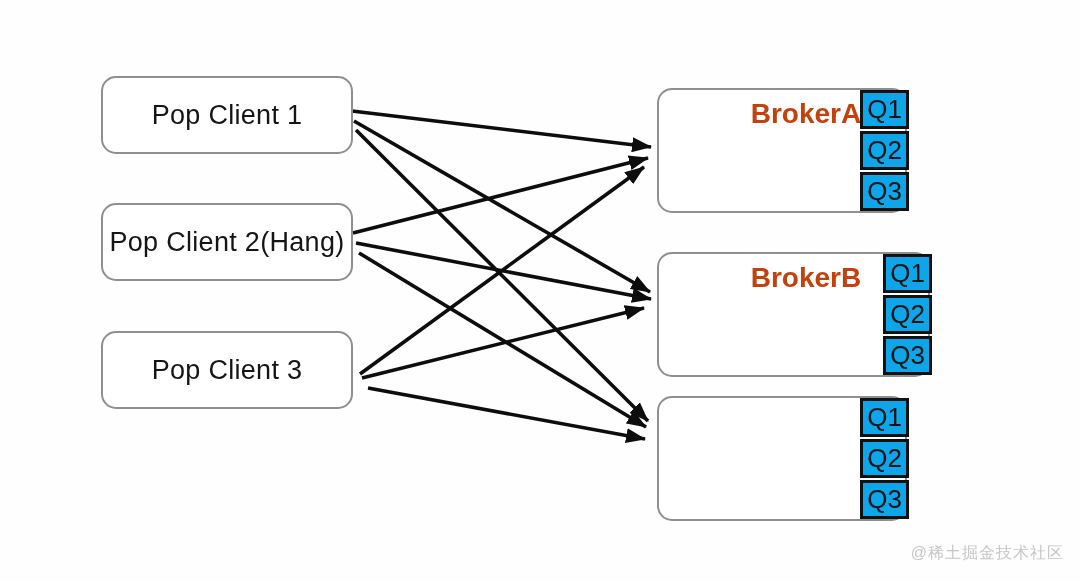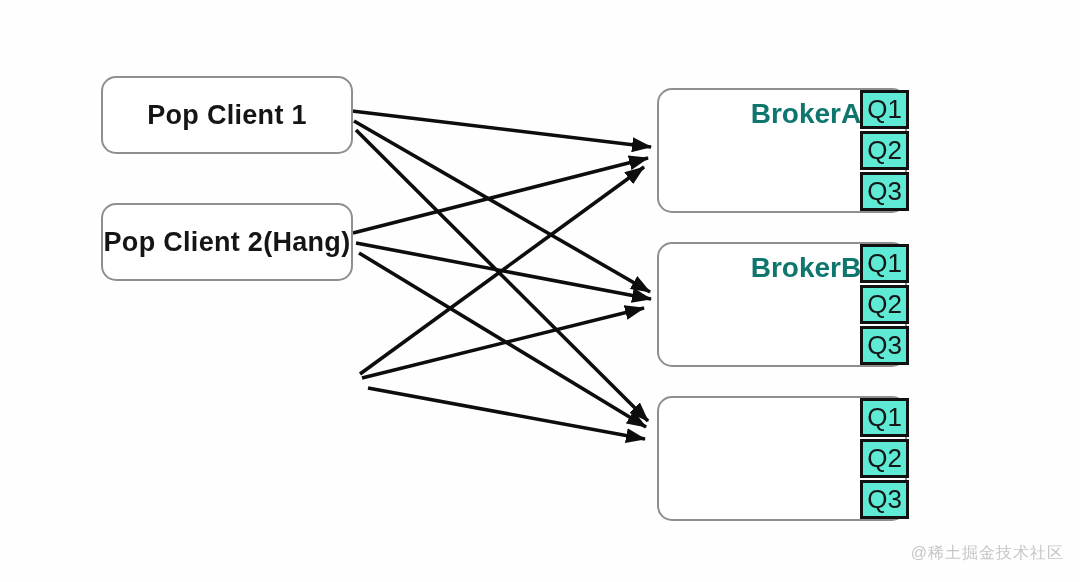--- a/index.html
+++ b/index.html
@@ -27,67 +27,67 @@
     left: 101px;
     width: 248px;
     height: 74px;
     border: 2px solid #8f8f8f;
     border-radius: 15px;
     background: #ffffff;
     display: flex;
     align-items: center;
     justify-content: center;
     font-size: 27px;
-    font-weight: bold;
+    font-weight: normal;
     color: #151515;
     letter-spacing: 0.3px;
   }
   .client-1 { top: 76px; }
   .client-2 { top: 203px; border-radius: 15px; }
   .client-3 { top: 331px; }
 
   .broker-box {
     position: absolute;
     left: 657px;
     width: 246px;
     height: 121px;
     border: 2px solid #8f8f8f;
     border-radius: 15px;
     background: #ffffff;
   }
   .broker-a { top: 88px; }
-  .broker-b { top: 242px; }
+  .broker-b { top: 252px; padding-left: 23px; }
   .broker-c { top: 396px; }
 
   .broker-title {
     position: absolute;
     top: 8px;
     left: 0;
     width: 198px;
     padding-left: 48px;
     text-align: center;
     font-size: 28px;
     font-weight: bold;
-    color: #0f766e;
+    color: #c2410c;
   }
   .queue-col {
     position: absolute;
     top: 0px;
     right: -4px;
     width: 49px;
     display: flex;
     flex-direction: column;
     gap: 2px;
   }
   .queue-box {
     box-sizing: border-box;
     width: 49px;
     height: 39px;
     border: 3px solid #111111;
-    background: #5eead4;
+    background: #0ea5e9;
     display: flex;
     align-items: center;
     justify-content: center;
     font-size: 26px;
     color: #151515;
   }
   .watermark {
     position: absolute;
     right: 16px;
     top: 543px;
@@ -127,20 +127,23 @@
     <line x1="845" y1="308" x2="673" y2="308" stroke="#0d0d0d" stroke-width="8.5" marker-end="url(#ahBig)"></line>
     <line x1="845" y1="455" x2="673" y2="455" stroke="#0d0d0d" stroke-width="8.5" marker-end="url(#ahBig)"></line>
   </svg>
 
   <div class="client-box client-1">
     <span>Pop Client 1</span>
   </div>
   <div class="client-box client-2">
     <span>Pop Client 2(Hang)</span>
   </div>
+  <div class="client-box client-3">
+    <span>Pop Client 3</span>
+  </div>
 
   <div class="broker-box broker-a">
     <div class="broker-title">BrokerA</div>
     <div class="queue-col">
       <div class="queue-box">Q1</div>
       <div class="queue-box">Q2</div>
       <div class="queue-box">Q3</div>
     </div>
   </div>
 

